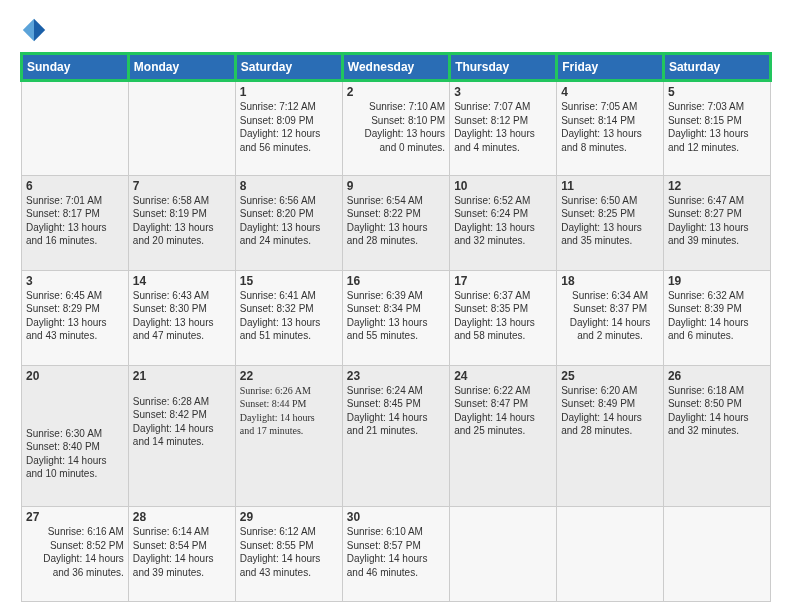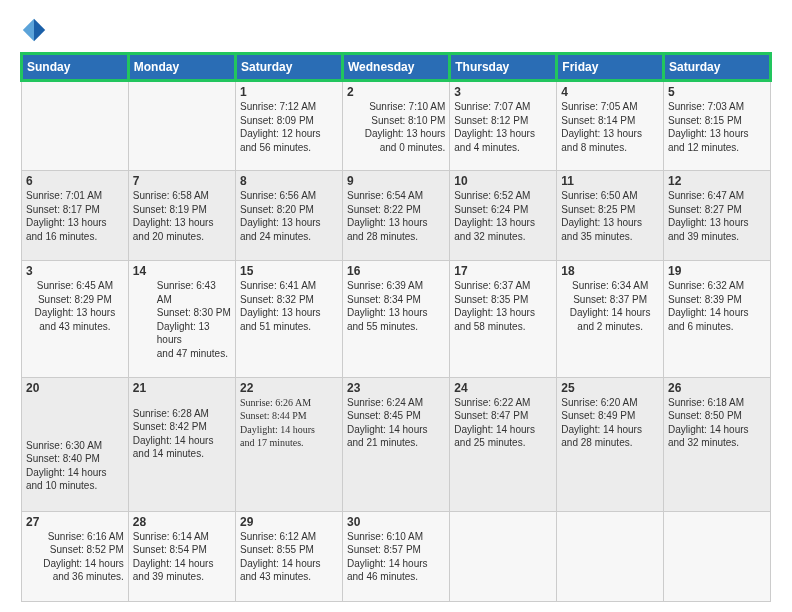--- a/index.html
+++ b/index.html
@@ -224,28 +224,28 @@
             <span class="day-number">12</span>
             <div class="day-info" style="white-space: pre-line;">Sunrise: 6:47 AM
 Sunset: 8:27 PM
 Daylight: 13 hours
 and 39 minutes.</div>
           </td>
         </tr>
         <tr>
           <td>
             <span class="day-number">3</span>
-            <div class="day-info" style="white-space: pre-line; text-align: center;">Sunrise: 6:45 AM
+            <div class="day-info" style="white-space: pre-line;">Sunrise: 6:45 AM
 Sunset: 8:29 PM
 Daylight: 13 hours
 and 43 minutes.</div>
           </td>
           <td>
             <span class="day-number">14</span>
-            <div class="day-info" style="white-space: pre-line; margin-left: 24px;">Sunrise: 6:43 AM
+            <div class="day-info" style="white-space: pre-line;">Sunrise: 6:43 AM
 Sunset: 8:30 PM
 Daylight: 13 hours
 and 47 minutes.</div>
           </td>
           <td>
             <span class="day-number">15</span>
             <div class="day-info" style="white-space: pre-line;">Sunrise: 6:41 AM
 Sunset: 8:32 PM
 Daylight: 13 hours
 and 51 minutes.</div>

